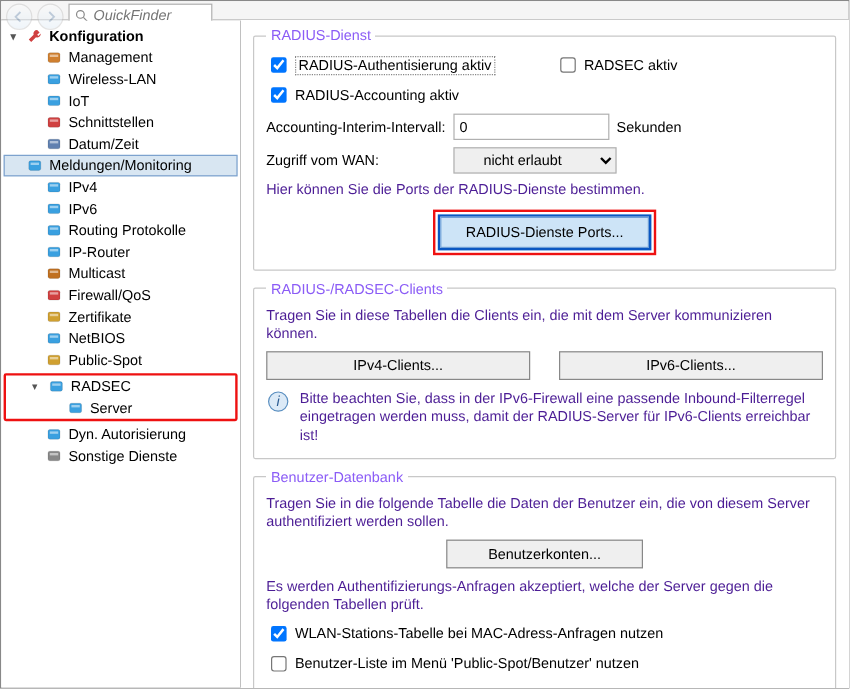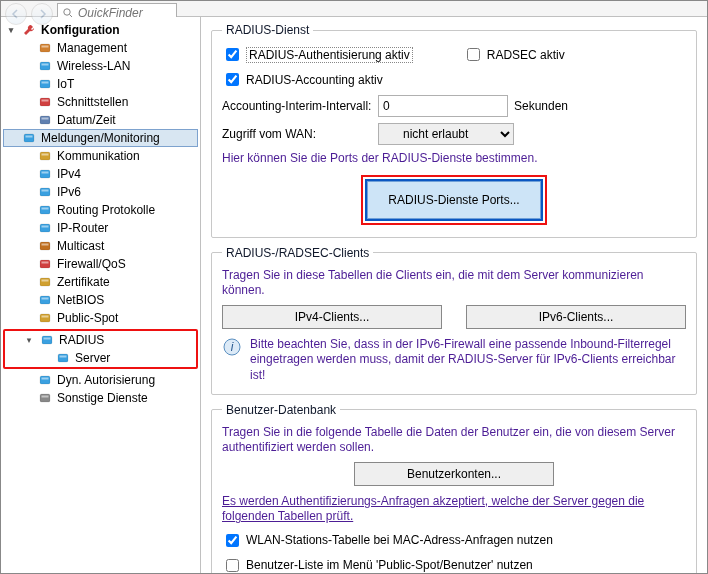--- a/index.html
+++ b/index.html
@@ -16,31 +16,31 @@
 .main { flex: 1; overflow-y: auto; padding: 6px 10px; background: #fff; }
 .node { display: flex; align-items: center; padding: 1px 2px; gap: 4px; white-space: nowrap; cursor: default; user-select: none; }
 .node .arrow { width: 12px; display: inline-block; text-align: center; font-size: 9px; color: #555; }
 .node.root { font-weight: bold; }
 .node.sel { background: #d8e6f2; border: 1px solid #7da2ce; padding: 0 1px; }
 .node .icon { width: 16px; height: 16px; display: inline-flex; align-items: center; justify-content: center; }
 .indent1 { padding-left: 18px; }
 .indent2 { padding-left: 34px; }
 .hl-group { border: 2px solid #e11; margin: 2px 0; border-radius: 2px; }
 fieldset { border: 1px solid #c8c8c8; margin: 0 0 8px 0; padding: 8px 10px 10px 10px; border-radius: 2px; }
-legend { padding: 0 4px; color: #0f172a; }
+legend { padding: 0 4px; color: #8b5cf6; }
 .row { display: flex; align-items: center; margin-bottom: 6px; gap: 6px; }
 .cb { display: flex; align-items: center; gap: 4px; }
 input.txt { height: 22px; border: 1px solid #b0b0b0; padding: 0 4px; width: 130px; }
 select.sel { height: 22px; border: 1px solid #b0b0b0; padding: 0 20px; width: 136px; background: #efefef; }
 button.btn { height: 24px; border: 1px solid #888; background: #efefef; padding: 0 14px; cursor: default; }
 .btn-row { display: flex; gap: 24px; margin-top: 4px; }
 .btn-row .btn { flex: 1; }
 .btn-hl { border: 2px solid #e11; padding: 2px; display: inline-block; margin: 2px 0; }
 .btn-hl-inner { border: 2px solid #0a57c2; display: inline-block; }
-.btn-hl-inner button { background: #cde4f7; color: #000; border: 1px solid #6fa0d8; height: 38px; padding: 0 20px; }
+.btn-hl-inner button { background: #cde4f7; color: #000; border: 1px solid #6fa0d8; height: 26px; padding: 0 20px; }
 .info { display: flex; align-items: flex-start; gap: 8px; margin-top: 8px; }
 .info svg { flex-shrink: 0; }
 .small { color: #4c1d95; line-height: 1.3; }
 .center { display: flex; justify-content: center; }
 label.labw { width: 150px; display: inline-block; }
 </style>
 </head>
 <body>
 
 <div class="window">
@@ -133,30 +133,20 @@
                 <rect x="2" y="3" width="10" height="8" rx="1.5" fill="#3aa0e0" stroke="#00000030" stroke-width="0.5"></rect>
                 <rect x="3.5" y="4.5" width="7" height="2" fill="#ffffff80"></rect>
               </svg>
             </span>
             <span>Meldungen/Monitoring</span>
           </div>
           <div class="node indent1">
             <span class="arrow"></span>
             <span class="icon">
               <svg width="14" height="14" viewBox="0 0 14 14">
-                <rect x="2" y="3" width="10" height="8" rx="1.5" fill="#d0a030" stroke="#00000030" stroke-width="0.5"></rect>
-                <rect x="3.5" y="4.5" width="7" height="2" fill="#ffffff80"></rect>
-              </svg>
-            </span>
-            <span>Kommunikation</span>
-          </div>
-          <div class="node indent1">
-            <span class="arrow"></span>
-            <span class="icon">
-              <svg width="14" height="14" viewBox="0 0 14 14">
                 <rect x="2" y="3" width="10" height="8" rx="1.5" fill="#3aa0e0" stroke="#00000030" stroke-width="0.5"></rect>
                 <rect x="3.5" y="4.5" width="7" height="2" fill="#ffffff80"></rect>
               </svg>
             </span>
             <span>IPv4</span>
           </div>
           <div class="node indent1">
             <span class="arrow"></span>
             <span class="icon">
               <svg width="14" height="14" viewBox="0 0 14 14">
@@ -238,21 +228,21 @@
           </div>
           <div class="hl-group">
             <div class="node indent1">
               <span class="arrow">▾</span>
               <span class="icon">
                 <svg width="14" height="14" viewBox="0 0 14 14">
                   <rect x="2" y="3" width="10" height="8" rx="1.5" fill="#3aa0e0" stroke="#00000030" stroke-width="0.5"></rect>
                   <rect x="3.5" y="4.5" width="7" height="2" fill="#ffffff80"></rect>
                 </svg>
               </span>
-              <span>RADIUS</span>
+              <span>RADSEC</span>
             </div>
             <div class="node indent2">
               <span class="arrow"></span>
               <span class="icon">
                 <svg width="14" height="14" viewBox="0 0 14 14">
                   <rect x="2" y="3" width="10" height="8" rx="1.5" fill="#3aa0e0" stroke="#00000030" stroke-width="0.5"></rect>
                   <rect x="3.5" y="4.5" width="7" height="2" fill="#ffffff80"></rect>
                 </svg>
               </span>
               <span>Server</span>
@@ -333,23 +323,23 @@
               <text x="10" y="14" text-anchor="middle" font-size="11" font-style="italic" font-family="serif" fill="#2a5a90">i</text>
             </svg>
           <div class="small">Bitte beachten Sie, dass in der IPv6-Firewall eine passende Inbound-Filterregel eingetragen werden muss, damit der RADIUS-Server für IPv6-Clients erreichbar ist!</div>
         </div>
       </fieldset>
 
       <fieldset>
         <legend>Benutzer-Datenbank</legend>
         <div class="small" style="margin-bottom:6px;">Tragen Sie in die folgende Tabelle die Daten der Benutzer ein, die von diesem Server authentifiziert werden sollen.</div>
         <div class="center" style="margin-bottom:8px;">
-          <button class="btn" style="width:200px;">Benutzerkonten...</button>
-        </div>
-        <div class="small" style="margin-bottom:6px;text-decoration:underline;">Es werden Authentifizierungs-Anfragen akzeptiert, welche der Server gegen die folgenden Tabellen prüft.</div>
+          <button class="btn" style="width:164px;">Benutzerkonten...</button>
+        </div>
+        <div class="small" style="margin-bottom:6px;">Es werden Authentifizierungs-Anfragen akzeptiert, welche der Server gegen die folgenden Tabellen prüft.</div>
         <div class="row">
             <label class="cb">
               <input type="checkbox" checked="" style=""> 
               <span>WLAN-Stations-Tabelle bei MAC-Adress-Anfragen nutzen</span>
             </label>
           </div>
         <div class="row">
             <label class="cb">
               <input type="checkbox" style=""> 
               <span>Benutzer-Liste im Menü 'Public-Spot/Benutzer' nutzen</span>

